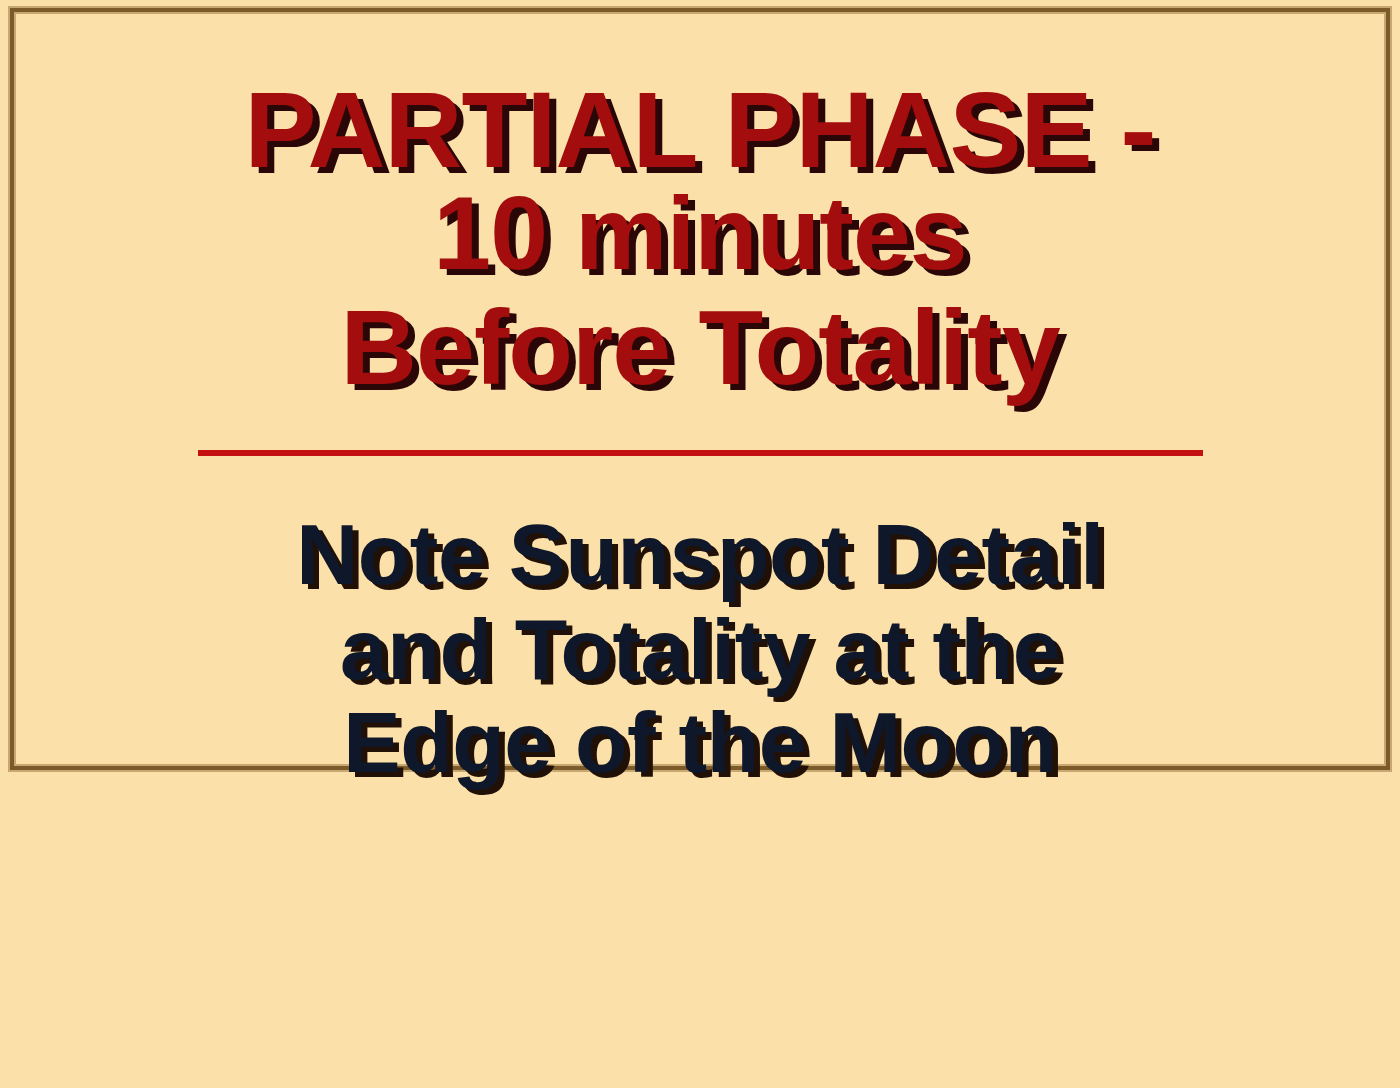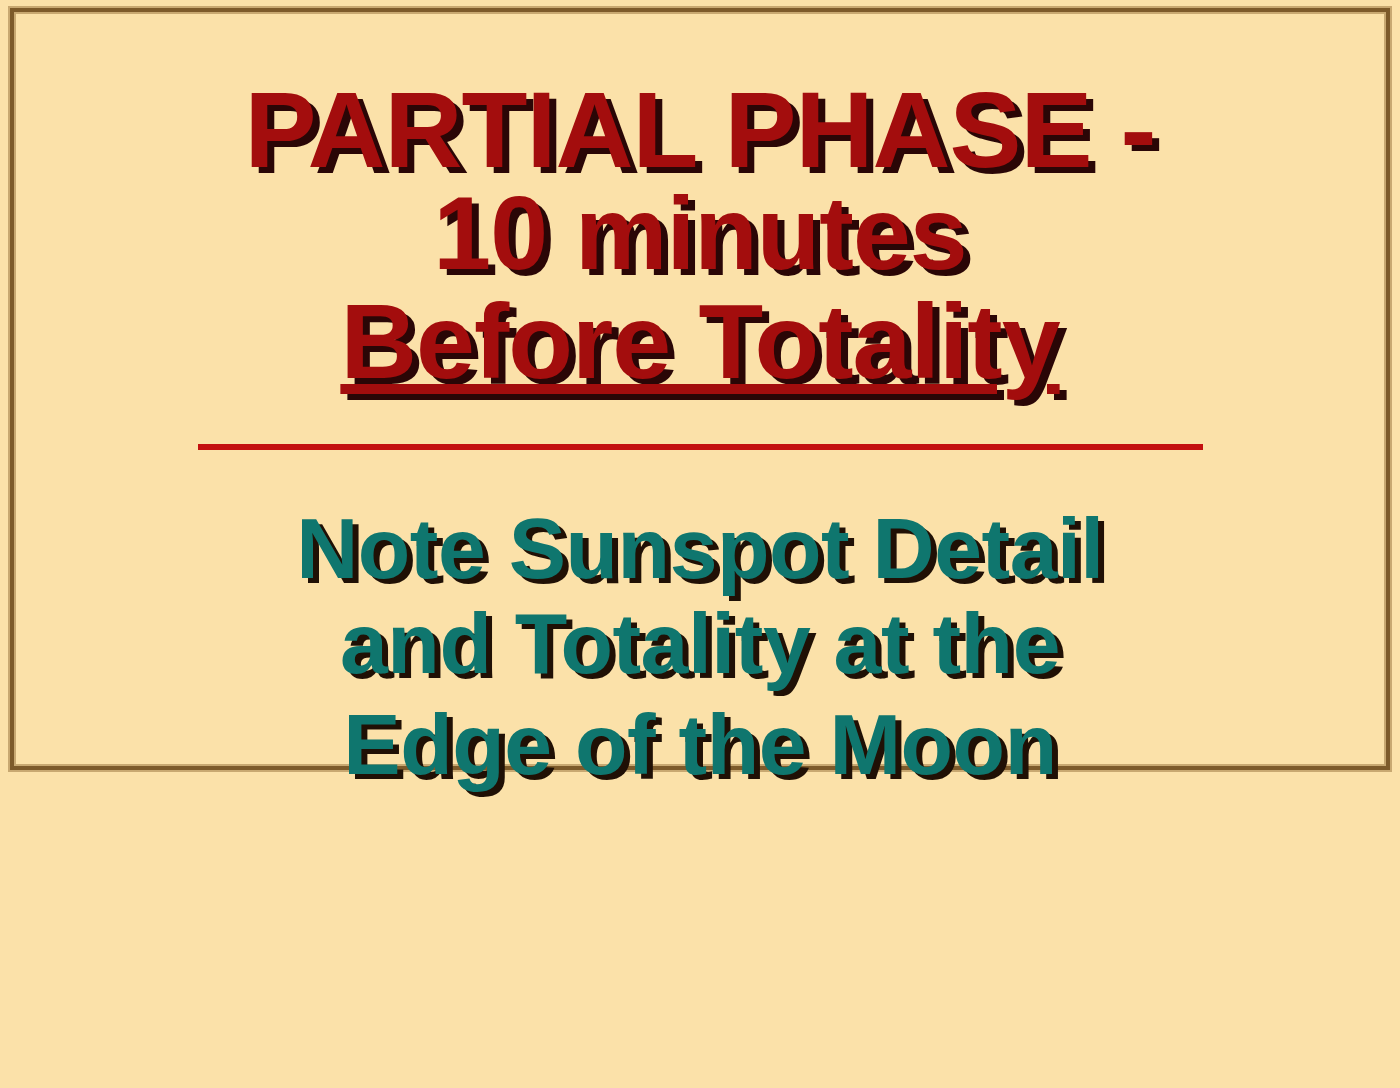--- a/index.html
+++ b/index.html
@@ -63,21 +63,21 @@
     font-weight: bold;
     font-size: 106px;
     line-height: 0.97;
     letter-spacing: -1px;
     text-shadow: 7px 6px 0 #2a0606;
     white-space: nowrap;
   }
 
   .title-line.line-1 { font-size: 108px; }
   .title-line.line-2 { font-size: 104px; }
-  .title-line.line-3 { font-size: 106px; margin-top: 6px; text-decoration: underline; }
+  .title-line.line-3 { font-size: 106px; margin-top: 12px; }
 
   
   .divider-wrap {
     width: 100%;
     display: flex;
     justify-content: center;
     margin-top: 52px;
   }
   .divider {
     width: 1005px;
@@ -87,32 +87,32 @@
 
   
   .subtitle-block {
     width: 100%;
     text-align: center;
     margin-top: 54px;
   }
 
   .subtitle-line {
     display: block;
-    color: #0f766e;
+    color: #0f172a;
     font-family: "Liberation Sans", sans-serif;
     font-weight: bold;
     font-size: 86px;
     line-height: 1.03;
     letter-spacing: -0.5px;
     text-shadow: 6px 5px 0 #201005;
     white-space: nowrap;
   }
 
   .subtitle-line.sub-2 { margin-top: 6px; }
-  .subtitle-line.sub-3 { margin-top: 12px; }
+  .subtitle-line.sub-3 { margin-top: 4px; }
 </style>
 </head>
 <body>
 
 <div id="slide">
 
   <div id="frame"></div>
 
   <div id="content">
 

